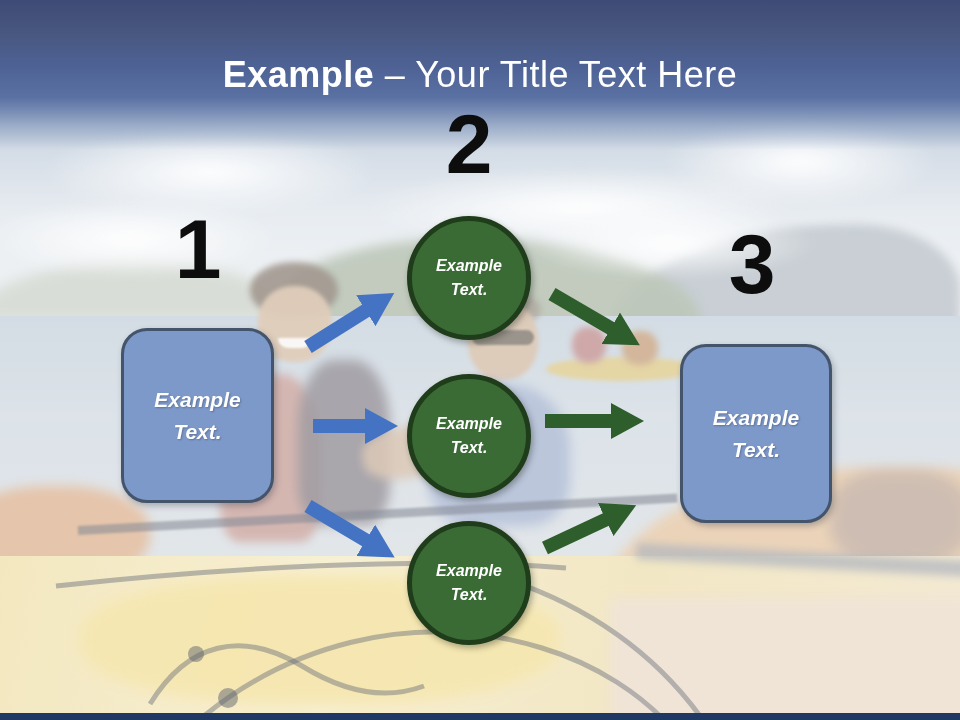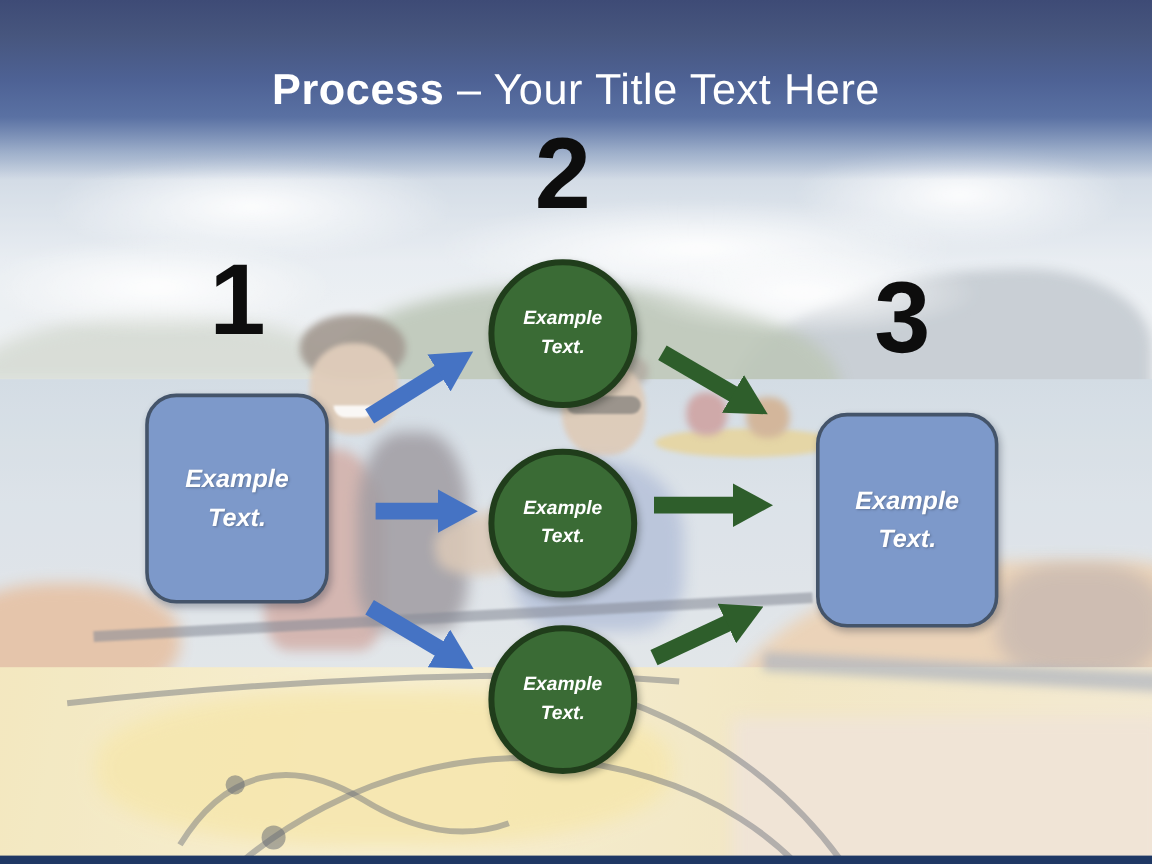--- a/index.html
+++ b/index.html
@@ -127,21 +127,21 @@
       <path d="M204,716 C282,652 406,606 542,648 C602,666 642,698 662,718"></path>
       <path d="M56,586 C220,568 424,556 566,568"></path>
       <path d="M432,560 C560,584 644,640 700,716"></path>
       <circle cx="196" cy="654" r="8"></circle>
       <circle cx="228" cy="698" r="10"></circle>
     </svg>
     <div class="veil"></div>
   </div>
 
   <div class="header"></div>
-  <div class="title"><span class="title-bold">Process</span><span> – </span><span>Your Title Text Here</span></div>
+  <div class="title"><span class="title-bold">Example</span><span> – </span><span>Your Title Text Here</span></div>
 
   <div class="num num-1">1</div>
   <div class="num num-2">2</div>
   <div class="num num-3">3</div>
 
   <svg class="arrows" width="960" height="720" viewBox="0 0 960 720">
     <defs>
       <marker id="mb" viewBox="0 0 2.4 2.6" markerWidth="2.4" markerHeight="2.6" refX="0.1" refY="1.3" orient="auto" markerUnits="strokeWidth">
         <path d="M0,0 L2.4,1.3 L0,2.6 Z" fill="#4573c4"></path>
       </marker>

